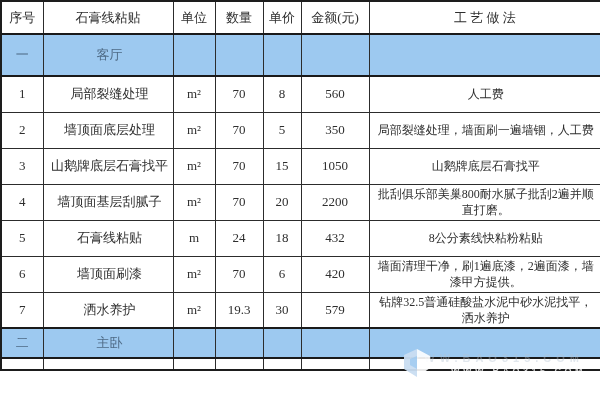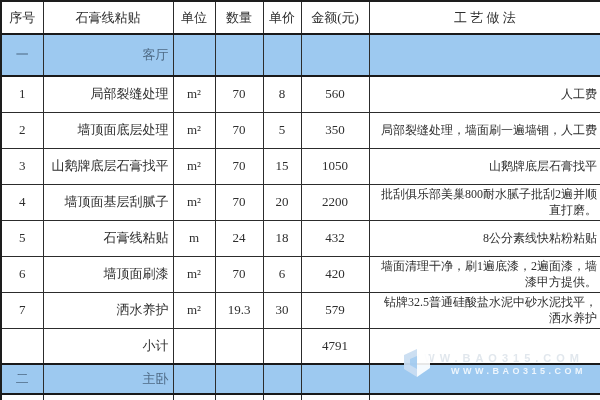--- a/index.html
+++ b/index.html
@@ -27,21 +27,21 @@
     border:1px solid #2c2c2c;
     padding:1px 4px;
     color:#2e2e2e;
     font-size:13px;
     overflow:hidden;
     vertical-align:middle;
     background:transparent;
   }
   th{font-weight:normal;text-align:center;}
   td.a-center{text-align:center;}
-  td.a-left{text-align:right;padding-left:7px;margin-top:20px;}
+  td.a-left{text-align:center;padding-left:7px;margin-top:20px;}
   td.c6{font-size:12px;line-height:1.35;padding-left:5px;padding-right:3px;}
   tr.r-header th{border-bottom:2px solid #1a1a1a;}
   tr.r-section td{
     border-top:2px solid #1a1a1a;
     border-bottom:2px solid #1a1a1a;
     color:#4e6a85;
   }
   tr.r-clip td{border-bottom:none;}
   
   .wm-ghost{
@@ -152,29 +152,20 @@
         </tr>
         <tr class="r-item" style="height: 36px;">
           <td class="c0 a-center">7</td>
           <td class="c1 a-left">洒水养护</td>
           <td class="c2 a-center">m²</td>
           <td class="c3 a-center">19.3</td>
           <td class="c4 a-center">30</td>
           <td class="c5 a-center">579</td>
           <td class="c6 a-left">钻牌32.5普通硅酸盐水泥中砂水泥找平，洒水养护</td>
         </tr>
-        <tr class="r-subtotal" style="height: 36px;">
-          <td class="c0 a-center"></td>
-          <td class="c1 a-left">小计</td>
-          <td class="c2 a-center"></td>
-          <td class="c3 a-center"></td>
-          <td class="c4 a-center"></td>
-          <td class="c5 a-center">4791</td>
-          <td class="c6 a-left"></td>
-        </tr>
         <tr class="r-section" style="height: 30px; background: rgb(157, 201, 240);">
           <td class="c0 a-center">二</td>
           <td class="c1 a-left">主卧</td>
           <td class="c2 a-center"></td>
           <td class="c3 a-center"></td>
           <td class="c4 a-center"></td>
           <td class="c5 a-center"></td>
           <td class="c6 a-left"></td>
         </tr>
         <tr class="r-clip" style="height: 12px;">

